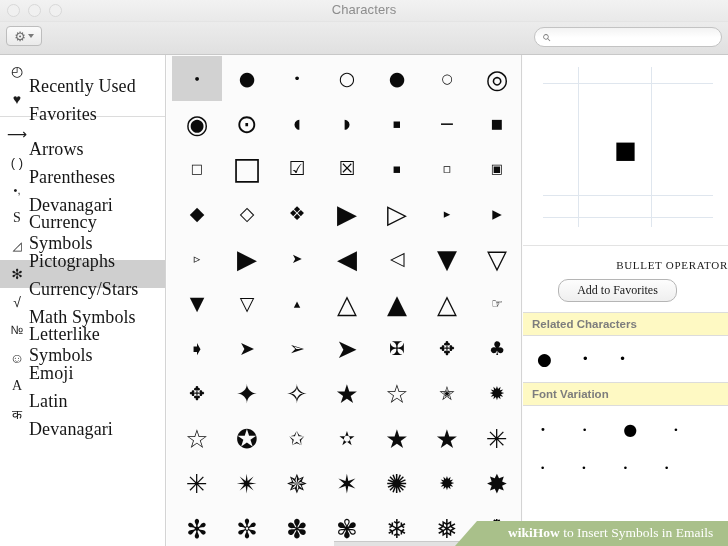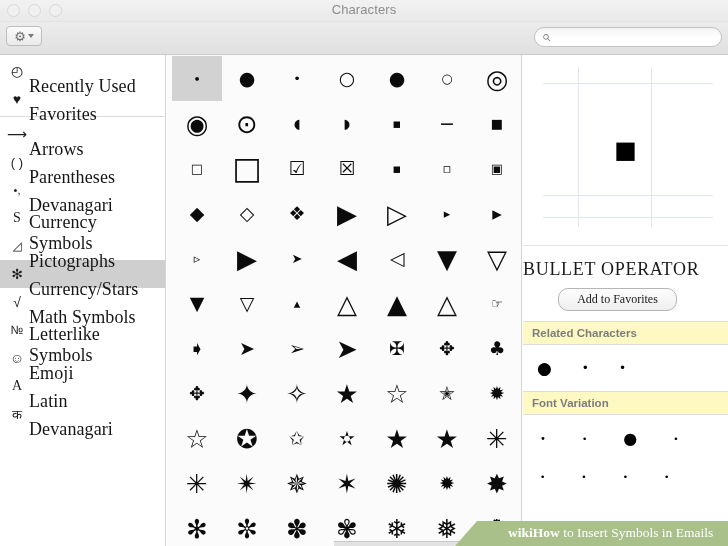--- a/index.html
+++ b/index.html
@@ -229,22 +229,22 @@
     left: 0; top: 0;
     width: 205px; height: 190px;
     display: flex;
     align-items: center;
     justify-content: center;
     font-size: 24px;
     color: #000;
     font-family: "DejaVu Sans", sans-serif;
   }
   .char-name {
-    text-align: left;
-    font-size: 18px;
+    text-align: right;
+    font-size: 11px;
     color: #1b1b1b;
     letter-spacing: .7px;
     padding-top: 13px;
     font-family: "Liberation Serif", serif;
   }
   .fav-row {
     display: flex;
     justify-content: center;
     padding: 8px 16px 10px 0;
   }

